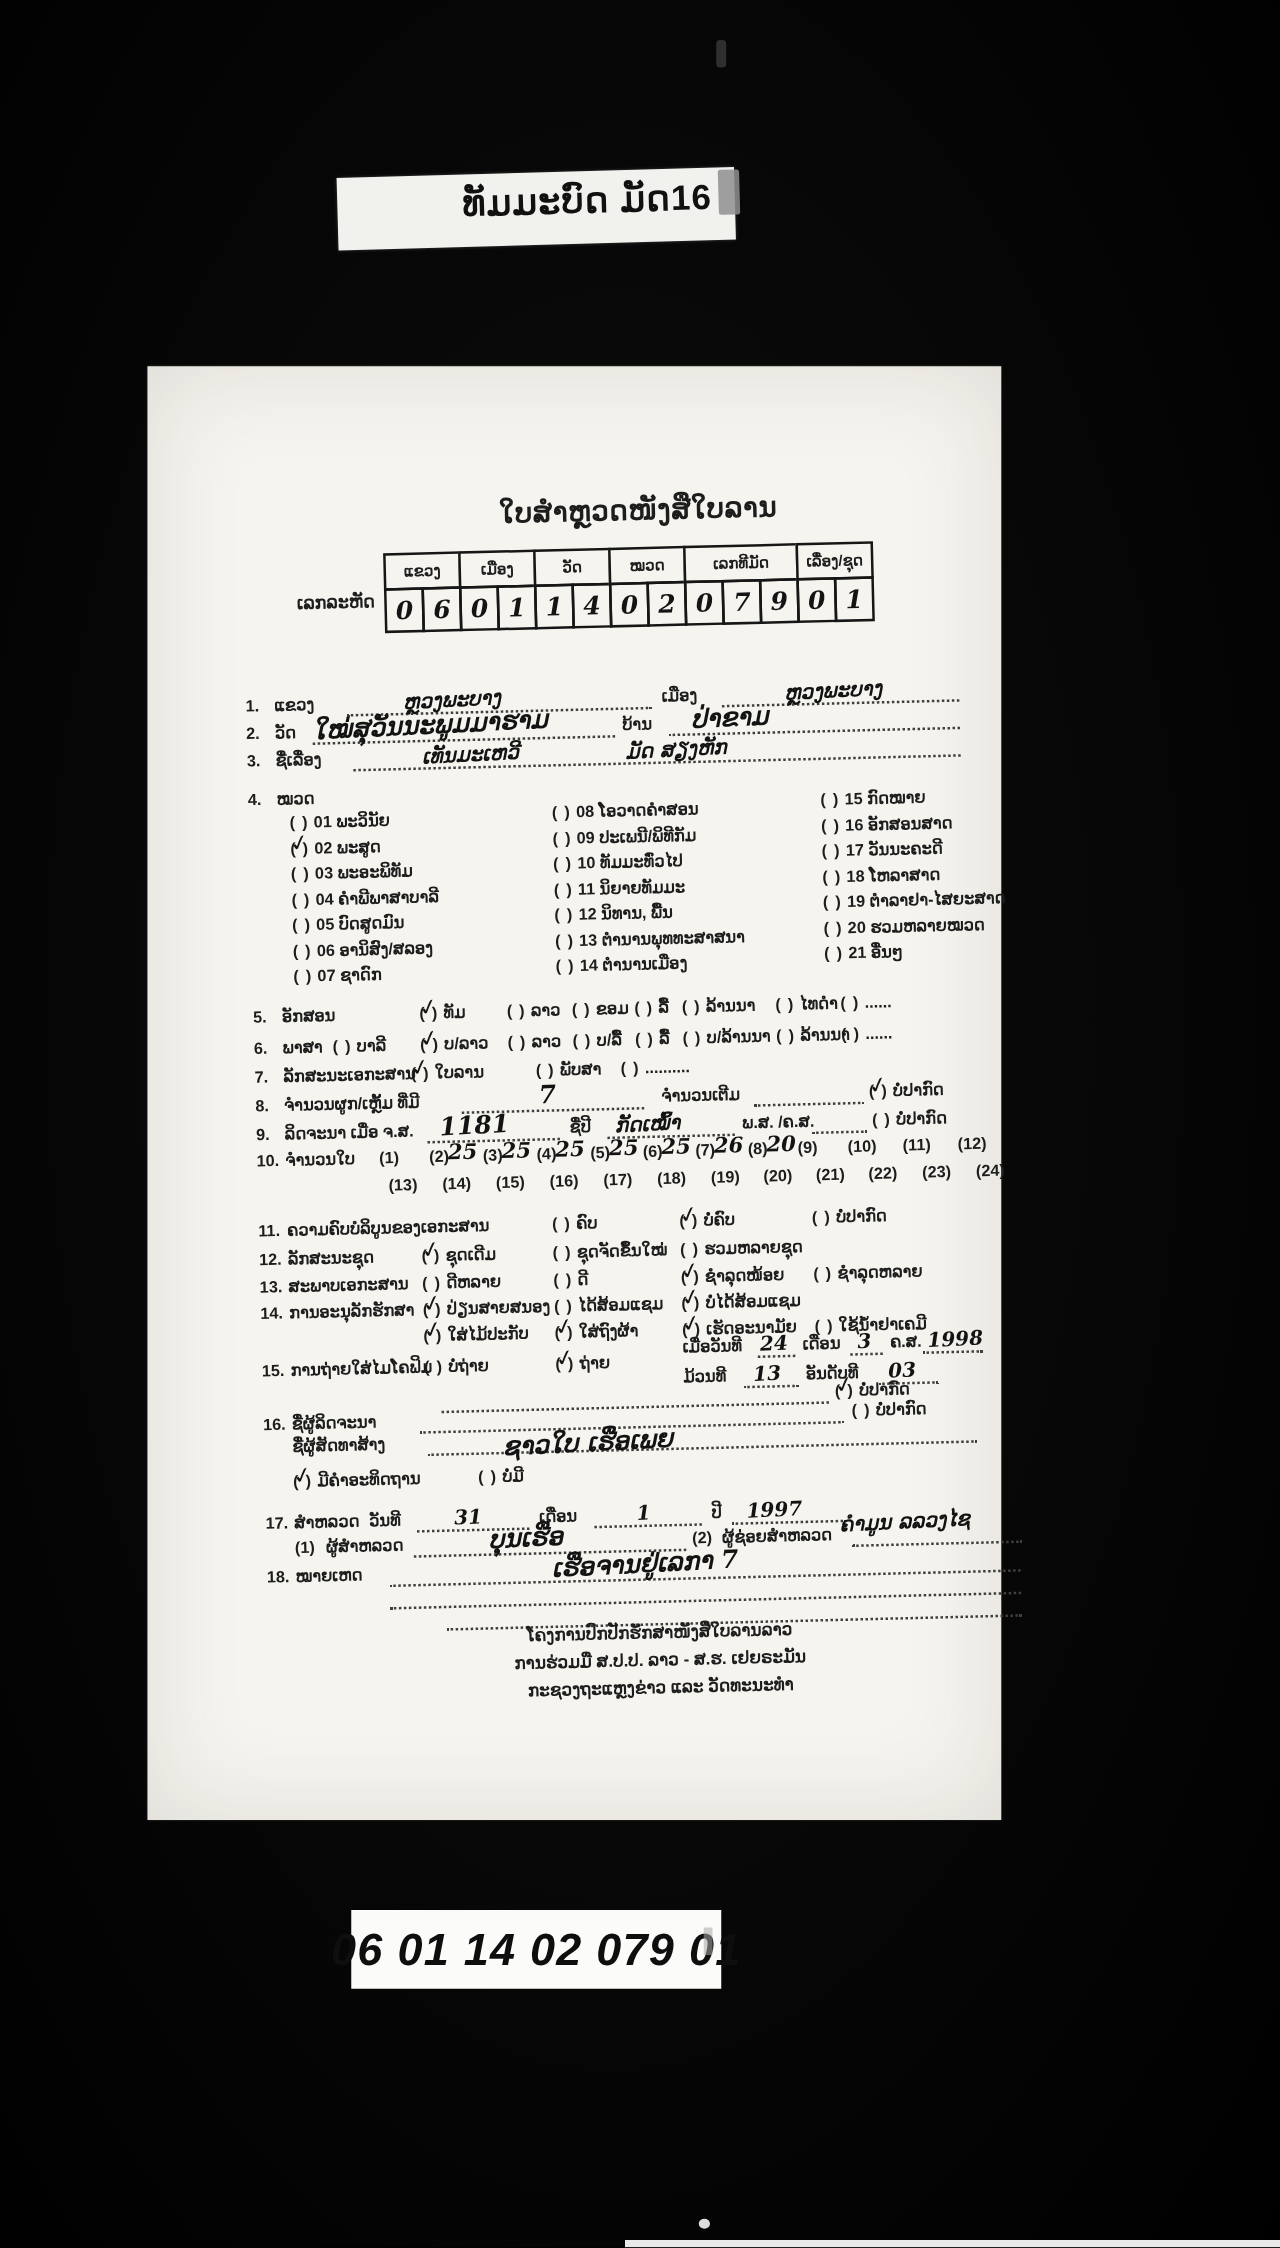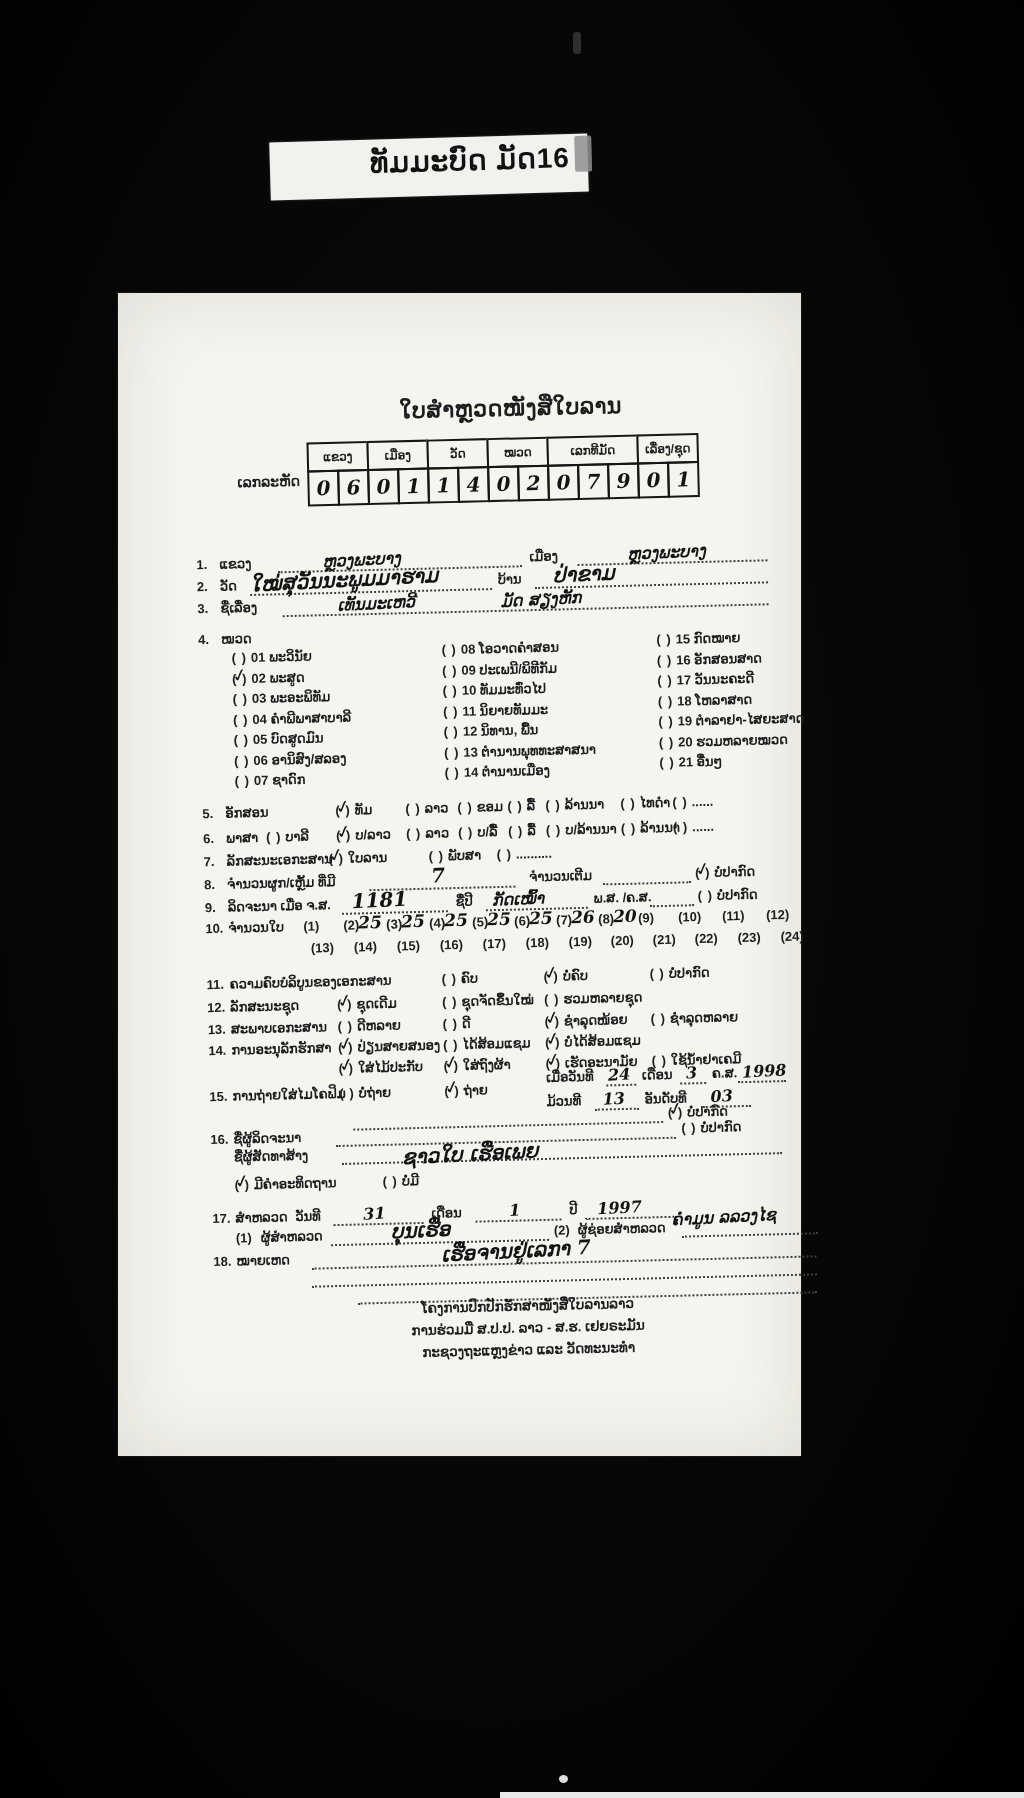--- a/index.html
+++ b/index.html
@@ -432,17 +432,21 @@
 
       <div class="footer">
         <div>ໂຄງການປົກປັກຮັກສາໜັງສືໃບລານລາວ</div>
         <div>ການຮ່ວມມື ສ.ປ.ປ. ລາວ - ສ.ຮ. ເຢຍຣະມັນ</div>
         <div>ກະຊວງຖະແຫຼງຂ່າວ ແລະ ວັດທະນະທຳ</div>
       </div>
 
     </div>
   </div>
 
+  <div class="strip">
+    <span class="strip-text">06 01 14 02 079 01</span>
+    <span class="strip-mark"></span>
+  </div>
 
   <div class="speck2"></div>
   <div class="sliver"></div>
 
 </div>
 
 </body></html>

